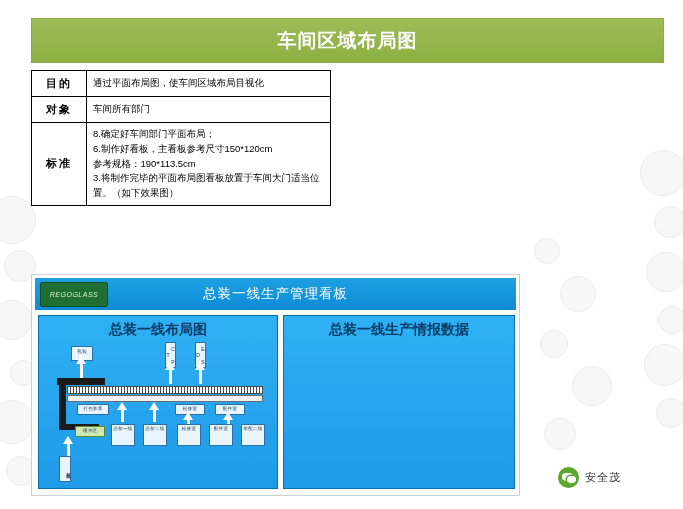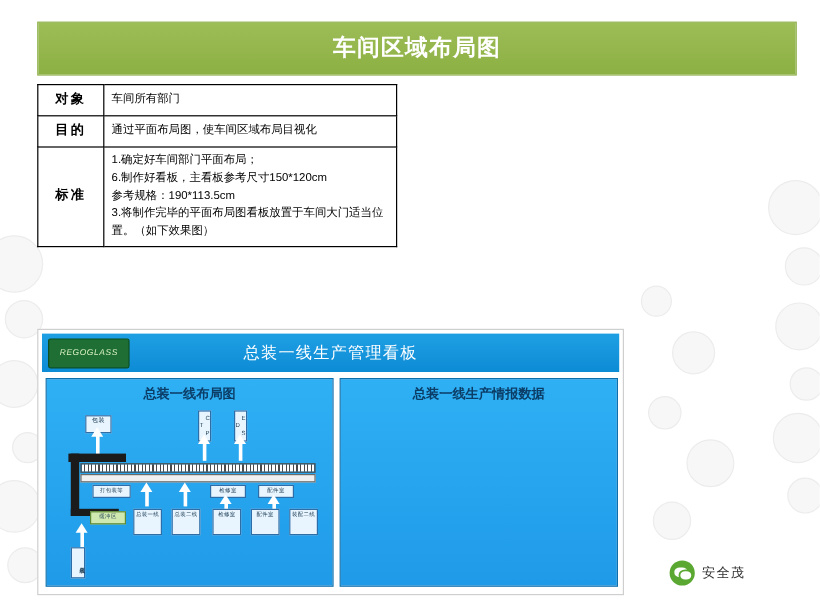--- a/index.html
+++ b/index.html
@@ -164,21 +164,21 @@
     top: 40px;
     width: 230px;
     height: 172px;
   }
   .panel-caption {
     position: absolute;
     left: 0;
     top: 5px;
     width: 100%;
     text-align: center;
-    font-size: 11px;
+    font-size: 14px;
     color: #0b3d66;
     font-weight: bold;
   }
 
   
   .sketch {
     position: absolute;
     left: 8px;
     top: 22px;
     width: 222px;
@@ -305,35 +305,35 @@
 
 <div class="page">
 
   <div class="title-banner">
     <div class="title-text">车间区域布局图</div>
   </div>
 
   <table class="info-table">
     <tbody>
       <tr>
+        <td class="label">目的</td>
+        <td class="content">
+          <span class="line">通过平面布局图，使车间区域布局目视化</span>
+        </td>
+      </tr>
+      <tr>
         <td class="label">对象</td>
         <td class="content">
           <span class="line">车间所有部门</span>
         </td>
       </tr>
       <tr>
-        <td class="label">目的</td>
-        <td class="content">
-          <span class="line">通过平面布局图，使车间区域布局目视化</span>
-        </td>
-      </tr>
-      <tr>
         <td class="label">标准</td>
         <td class="content">
-          <span class="line">1.确定好车间部门平面布局；</span>
+          <span class="line">8.确定好车间部门平面布局；</span>
           <span class="line">6.制作好看板，主看板参考尺寸150*120cm</span>
           <span class="line">参考规格：190*113.5cm</span>
           <span class="line">3.将制作完毕的平面布局图看板放置于车间大门适当位</span>
           <span class="line">置。（如下效果图）</span>
         </td>
       </tr>
     </tbody>
   </table>
 
   <div class="board">

